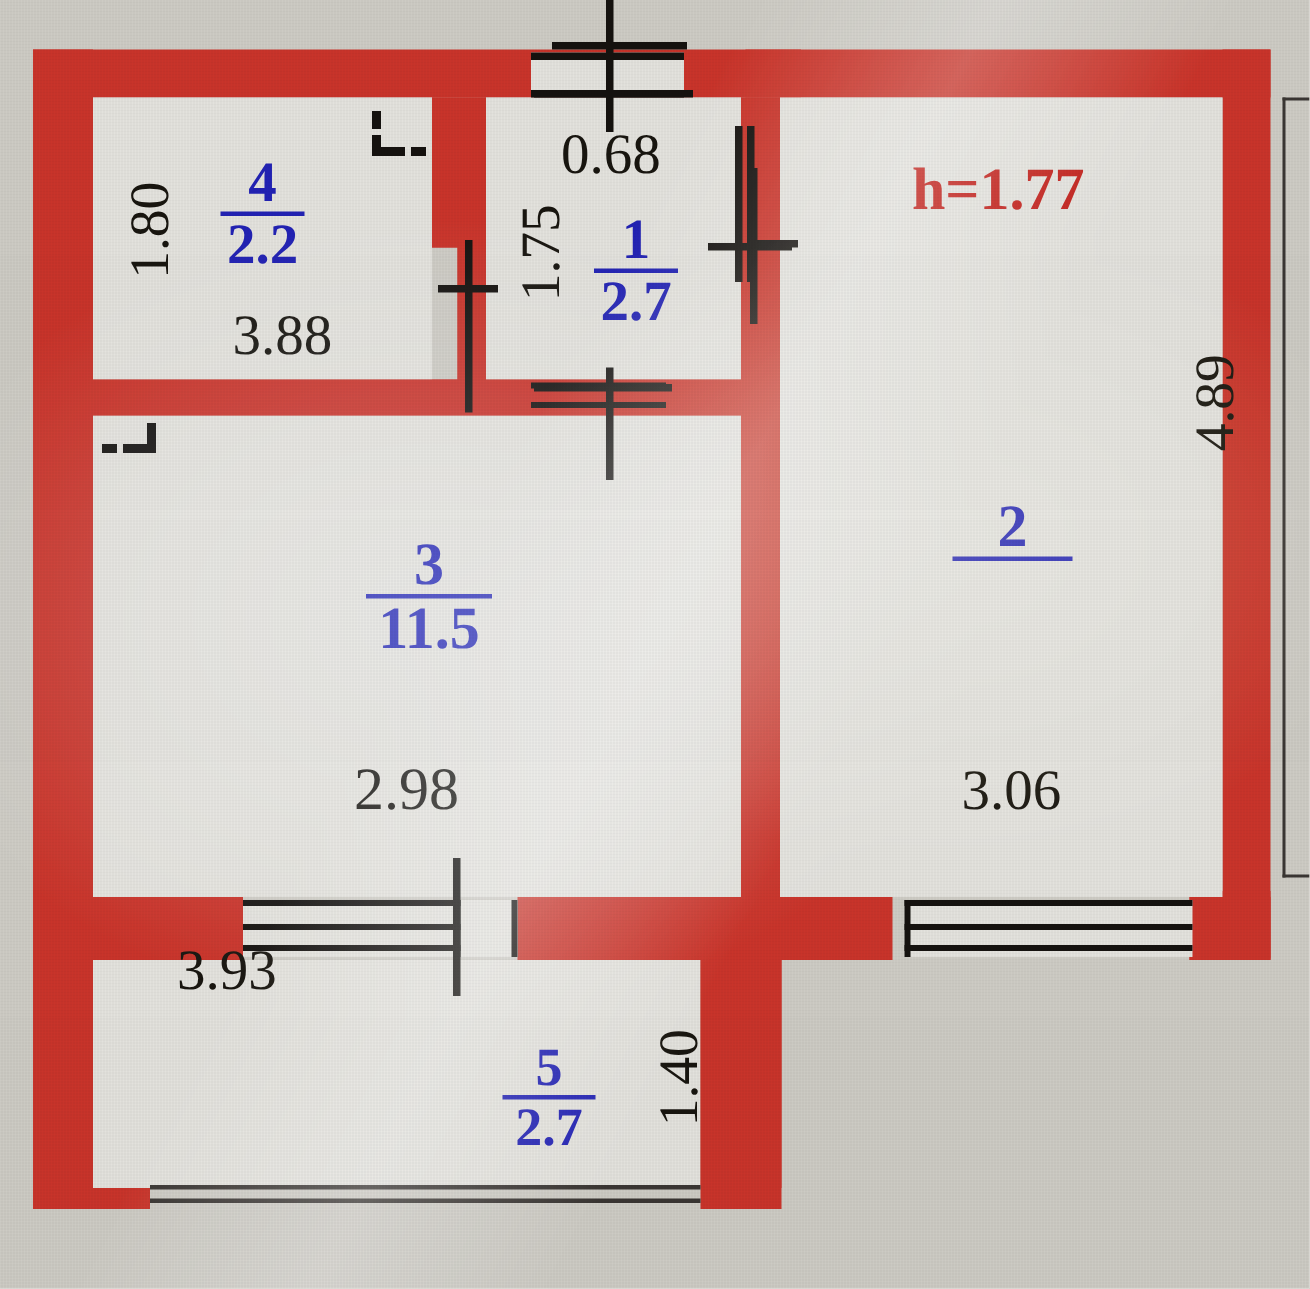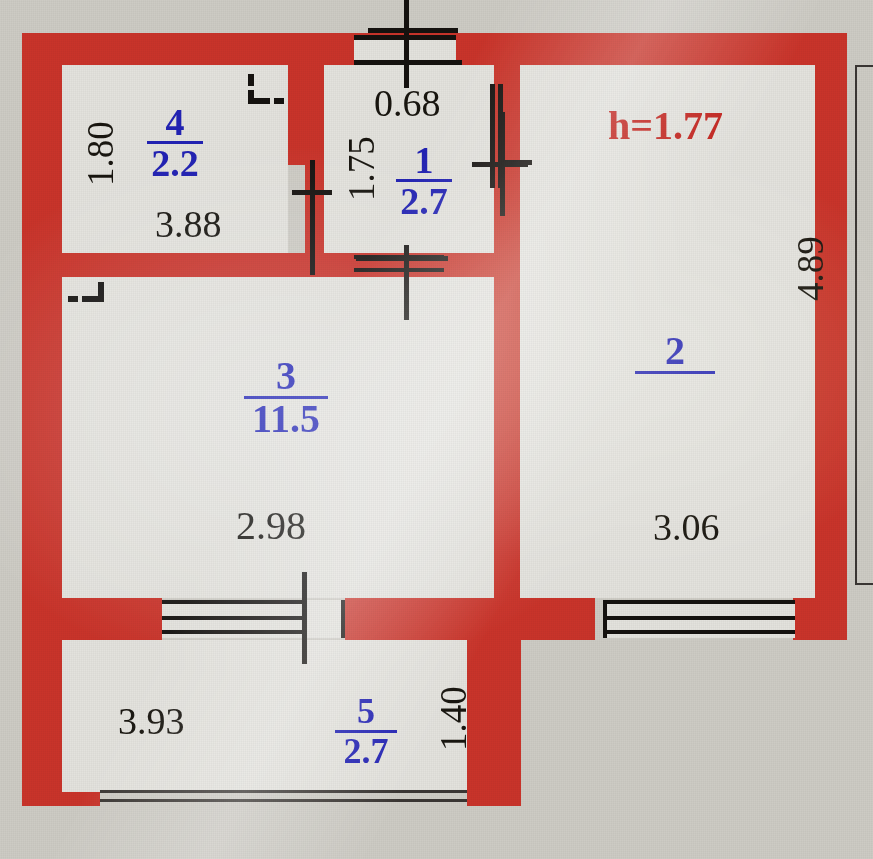--- a/index.html
+++ b/index.html
@@ -183,30 +183,30 @@
     <span class="num">1</span>
     <span class="bar" style="width:56px;"></span>
     <span class="den">2.7</span>
   </div>
 
   <div class="lbl lbl-black rot rot90" style="left:778px;top:250px;font-size:37px;">4.89</div>
   <div class="frac" style="left:632px;top:332px;font-size:40px;width:86px;">
     <span class="num">2</span>
     <span class="bar" style="width:80px;"></span>
   </div>
-  <div class="lbl lbl-black" style="left:641px;top:508px;font-size:38px;margin-left:12px;">3.06</div>
+  <div class="lbl lbl-black" style="left:641px;top:508px;font-size:38px;">3.06</div>
 
   <div class="frac" style="left:240px;top:357px;font-size:40px;width:92px;">
     <span class="num">3</span>
     <span class="bar" style="width:84px;"></span>
     <span class="den">11.5</span>
   </div>
   <div class="lbl lbl-black" style="left:236px;top:506px;font-size:40px;">2.98</div>
 
-  <div class="lbl lbl-black" style="left:118px;top:702px;font-size:38px;">3.93</div>
+  <div class="lbl lbl-black" style="left:118px;top:628px;font-size:38px;">3.93</div>
   <div class="frac" style="left:330px;top:694px;font-size:36px;width:72px;">
     <span class="num">5</span>
     <span class="bar" style="width:62px;"></span>
     <span class="den">2.7</span>
   </div>
   <div class="lbl lbl-black rot rot90" style="left:421px;top:700px;font-size:37px;">1.40</div>
 
 
   <div id="sheen"></div>
   <div id="grain"></div>

